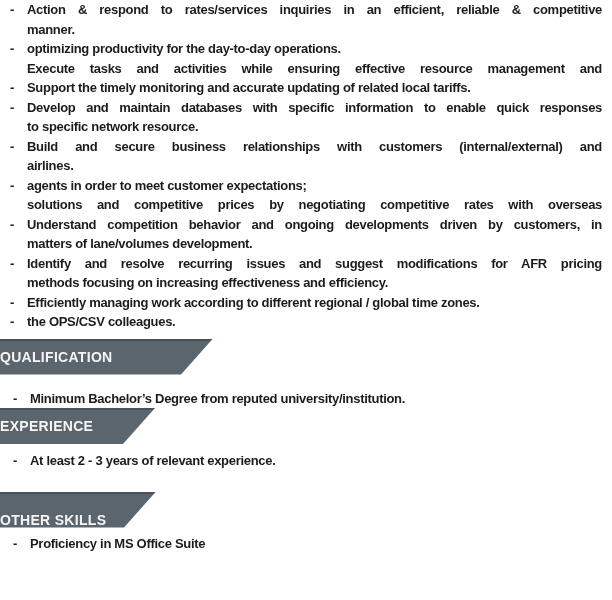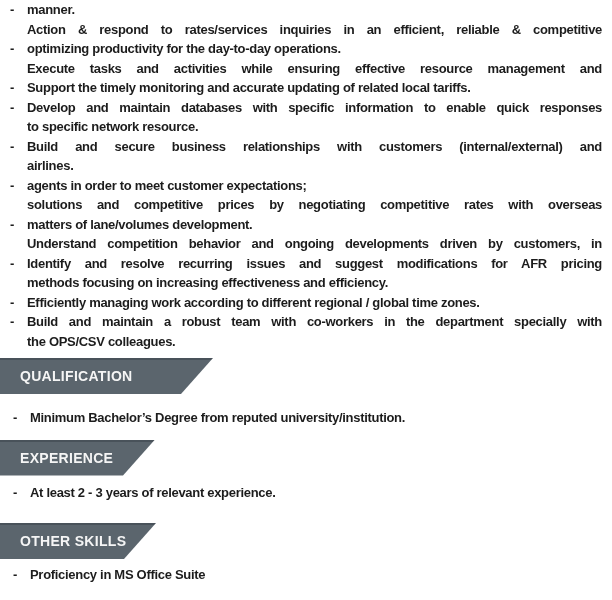--- a/index.html
+++ b/index.html
@@ -46,43 +46,42 @@
   }
   
   .banner {
     height: 36px;
     background: linear-gradient(to bottom, #49525a 0px, #49525a 2px, #5b656d 2px);
     clip-path: polygon(0 0, 100% 0, calc(100% - 32px) 100%, 0 100%);
     display: flex;
     align-items: center;
   }
   .banner .banner-title {
-    padding-left: 20px;
     color: #f5f5f5;
     font-size: 14px;
     letter-spacing: 0.3px;
     white-space: nowrap;
   }
   .banner-qualification { width: 213px; margin-top: 7px; }
-  .banner-experience    { width: 155px; margin-top: 12px; }
-  .banner-other-skills  { width: 156px; margin-top: 21px; }
+  .banner-experience    { width: 155px; }
+  .banner-other-skills  { width: 156px; margin-top: 21px; align-items: flex-end; }
   .qualification-list { margin-top: 14px; }
   .experience-list    { margin-top: 7px;  }
   .other-skills-list  { margin-top: 6px;  }
 </style>
 </head>
 <body>
 
 <div class="page">
 
   <div class="bullets responsibilities-list">
       <div class="bullet">
         <span class="marker">-</span>
+        <div class="line">Action &amp; respond to rates/services inquiries in an efficient, reliable &amp; competitive</div>
         <div class="line last">manner.</div>
-        <div class="line">Action &amp; respond to rates/services inquiries in an efficient, reliable &amp; competitive</div>
       </div>
       <div class="bullet">
         <span class="marker">-</span>
         <div class="line last">optimizing productivity for the day-to-day operations.</div>
         <div class="line">Execute tasks and activities while ensuring effective resource management and</div>
       </div>
       <div class="bullet">
         <span class="marker">-</span>
         <div class="line last">Support the timely monitoring and accurate updating of related local tariffs.</div>
       </div>
@@ -96,35 +95,34 @@
         <div class="line">Build and secure business relationships with customers (internal/external) and</div>
         <div class="line last">airlines.</div>
       </div>
       <div class="bullet">
         <span class="marker">-</span>
         <div class="line last">agents in order to meet customer expectations;</div>
         <div class="line">solutions and competitive prices by negotiating competitive rates with overseas</div>
       </div>
       <div class="bullet">
         <span class="marker">-</span>
+        <div class="line">Understand competition behavior and ongoing developments driven by customers, in</div>
         <div class="line last">matters of lane/volumes development.</div>
-        <div class="line">Understand competition behavior and ongoing developments driven by customers, in</div>
       </div>
       <div class="bullet">
         <span class="marker">-</span>
         <div class="line">Identify and resolve recurring issues and suggest modifications for AFR pricing</div>
         <div class="line last">methods focusing on increasing effectiveness and efficiency.</div>
       </div>
       <div class="bullet">
         <span class="marker">-</span>
         <div class="line last">Efficiently managing work according to different regional / global time zones.</div>
       </div>
       <div class="bullet">
         <span class="marker">-</span>
-        <div class="line">Build and maintain a robust team with co-workers in the department specially with</div>
         <div class="line last">the OPS/CSV colleagues.</div>
       </div>
     </div>
 
   <div class="banner banner-qualification">
     <span class="banner-title">QUALIFICATION</span>
   </div>
 
   <div class="bullets section-list qualification-list">
       <div class="bullet">

